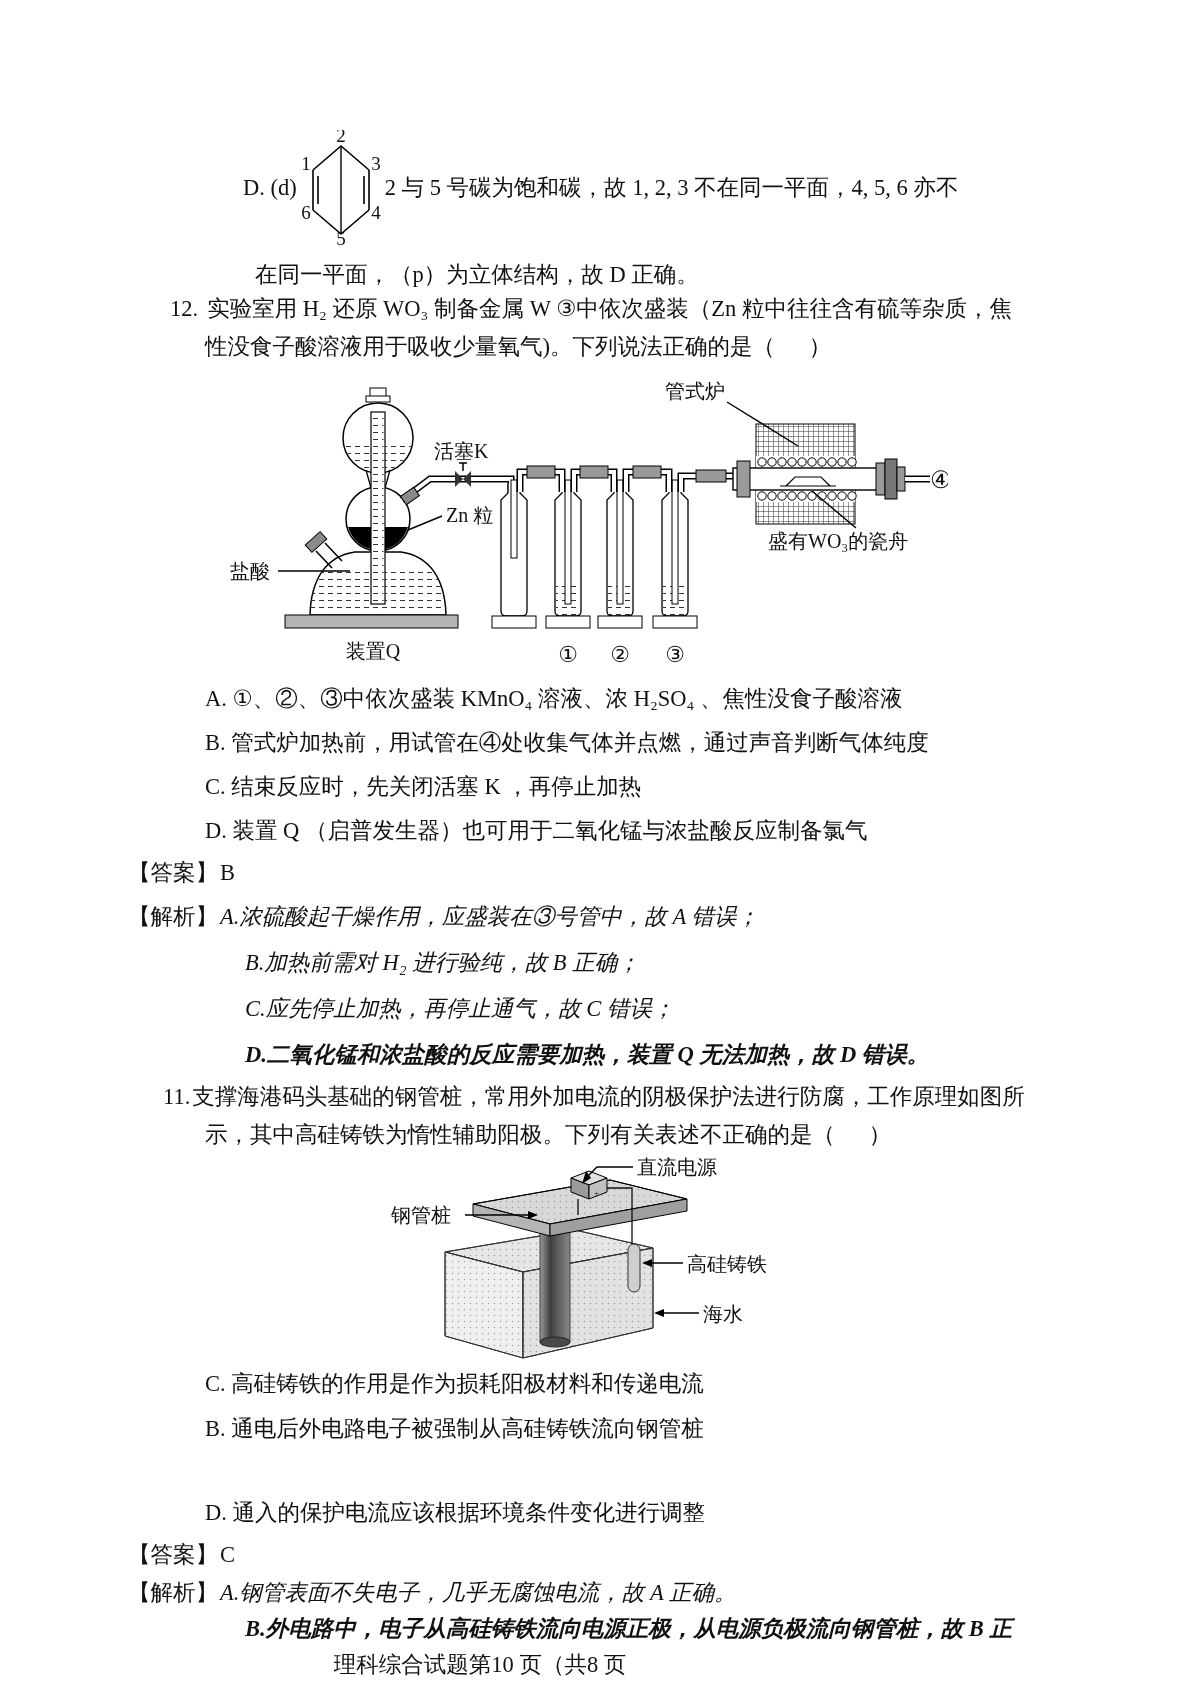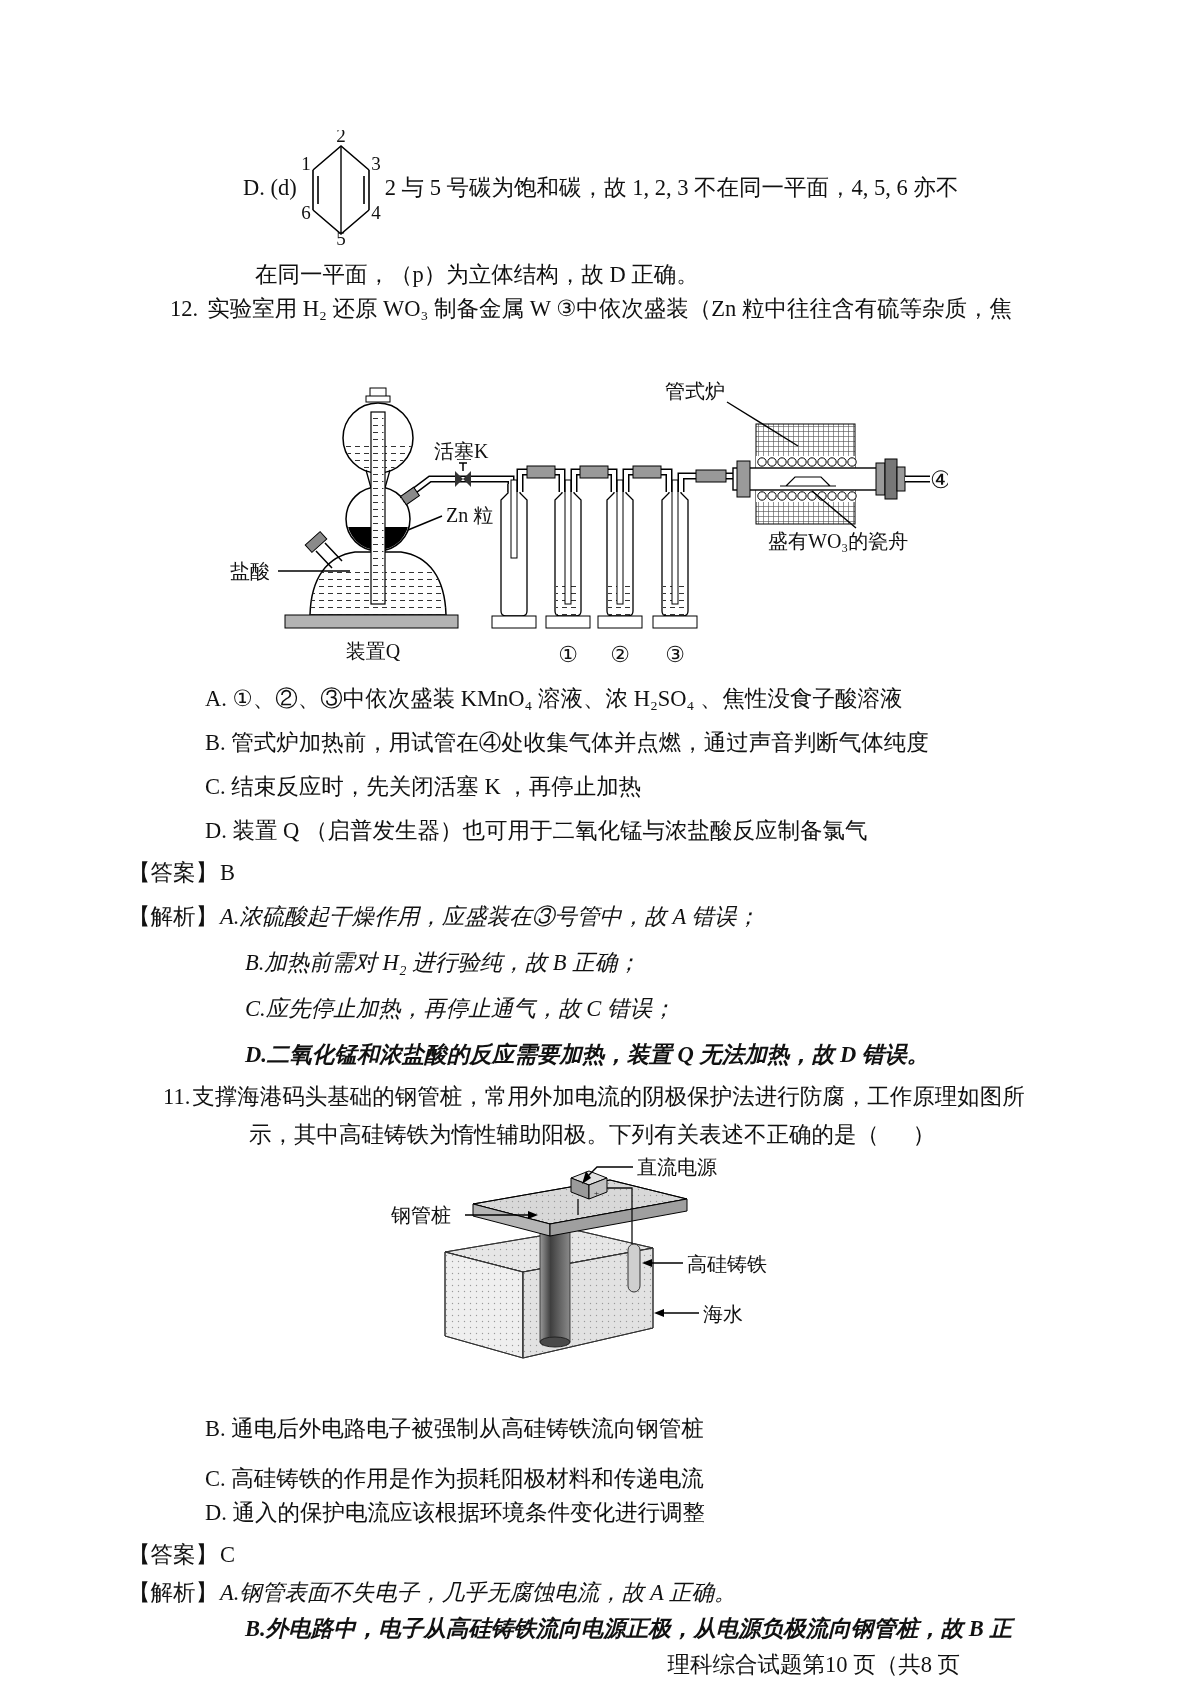--- a/index.html
+++ b/index.html
@@ -6,21 +6,21 @@
   #page{position:relative;width:1200px;height:1698px;background:#ffffff;overflow:hidden;
         font-family:"Liberation Serif","DejaVu Serif",serif;font-size:22.5px;color:#111;}
   .abs{position:absolute;white-space:pre;line-height:30px;}
   .flexrow{display:flex;align-items:center;}
   .numgap{margin-right:9px;}
   .numgap2{margin-right:2px;}
   .kai{font-style:italic;}
   .tag{margin-right:2px;}
   svg{display:block;}
   svg text{font-family:"Liberation Serif","DejaVu Serif",serif;fill:#111;}
-  .footer{left:0;width:960px;text-align:right;}
+  .footer{left:0;width:960px;text-align:center;}
 </style>
 </head>
 <body>
 
 <div id="page">
 
   <div class="abs flexrow" style="left:243px;top:130px;">
     <span>D. (d)</span>
     <svg width="88" height="116" viewBox="0 0 88 116">
       <path d="M16,40 L44,16 L72,40 M72,80 L44,104 L16,80" fill="none" stroke="#000" stroke-width="1.6"></path>
@@ -35,20 +35,21 @@
       <text x="44" y="115" font-size="19" text-anchor="middle">5</text>
     </svg>
     <span>2 与 5 号碳为饱和碳，故 1, 2, 3 不在同一平面，4, 5, 6 亦不</span>
   </div>
   <div class="abs" style="left:255px;top:260px;">在同一平面，（p）为立体结构，故 D 正确。</div>
 
   <div class="abs flexrow" style="left:170px;top:294px;">
     <span class="numgap">12.</span>
     <span>实验室用 H₂ 还原 WO₃ 制备金属 W ③中依次盛装（Zn 粒中往往含有硫等杂质，焦</span>
   </div>
+  <div class="abs" style="left:205px;top:332px;">性没食子酸溶液用于吸收少量氧气)。下列说法正确的是（      ）</div>
 
   <svg class="abs" style="left:228px;top:366px;" width="720" height="307" viewBox="0 0 720 307">
     <defs>
       <pattern id="liq" width="9" height="7" patternUnits="userSpaceOnUse">
         <path d="M1,3.5 H6" stroke="#333" stroke-width="1" fill="none"></path>
       </pattern>
       <pattern id="grid" width="5" height="5" patternUnits="userSpaceOnUse">
         <path d="M0,0.4 H5 M0.4,0 V5" stroke="#555" stroke-width="0.7" fill="none"></path>
       </pattern>
       <clipPath id="cpTop">
@@ -200,21 +201,21 @@
     <span class="kai">A.浓硫酸起干燥作用，应盛装在③号管中，故 A 错误；</span>
   </div>
   <div class="abs kai" style="left:245px;top:948px;">B.加热前需对 H₂ 进行验纯，故 B 正确；</div>
   <div class="abs kai" style="left:245px;top:994px;">C.应先停止加热，再停止通气，故 C 错误；</div>
   <div class="abs kai" style="left:245px;top:1040px;font-weight:bold;">D.二氧化锰和浓盐酸的反应需要加热，装置 Q 无法加热，故 D 错误。</div>
 
   <div class="abs flexrow" style="left:163px;top:1082px;">
     <span class="numgap2">11.</span>
     <span>支撑海港码头基础的钢管桩，常用外加电流的阴极保护法进行防腐，工作原理如图所</span>
   </div>
-  <div class="abs" style="left:205px;top:1120px;margin-left:44px;">示，其中高硅铸铁为惰性辅助阳极。下列有关表述不正确的是（      ）</div>
+  <div class="abs" style="left:205px;top:1120px;">示，其中高硅铸铁为惰性辅助阳极。下列有关表述不正确的是（      ）</div>
 
   <svg class="abs" style="left:385px;top:1152px;" width="425" height="212" viewBox="0 0 425 212">
     <defs>
       <pattern id="dots" width="6" height="6" patternUnits="userSpaceOnUse">
         <circle cx="1.5" cy="1.5" r="0.7" fill="#9a9a9a"></circle>
       </pattern>
       <linearGradient id="pg" x1="0" y1="0" x2="1" y2="0">
         <stop offset="0" stop-color="#9a9a9a"></stop>
           <stop offset="0.35" stop-color="#3f3f3f"></stop>
           <stop offset="1" stop-color="#8a8a8a"></stop>
@@ -263,21 +264,21 @@
     <line x1="314" y1="161" x2="277" y2="161" stroke="#000" stroke-width="1.4"></line>
     <polygon points="269,161 279,157 279,165" fill="#000"></polygon>
     <text x="318" y="169" font-size="20">海水</text>
 
     <path d="M248,15 H212 L200,27" fill="none" stroke="#000" stroke-width="1.4"></path>
     <polygon points="197,32 206,26 201,19" fill="#000"></polygon>
     <text x="252" y="22" font-size="20">直流电源</text>
   </svg>
 
   <div class="abs" style="left:205px;top:1414px;">B. 通电后外电路电子被强制从高硅铸铁流向钢管桩</div>
-  <div class="abs" style="left:205px;top:1464px;">C. 高硅铸铁的作用是作为损耗阳极材料和传递电流</div>
+  <div class="abs" style="left:205px;top:1369px;">C. 高硅铸铁的作用是作为损耗阳极材料和传递电流</div>
   <div class="abs" style="left:205px;top:1498px;">D. 通入的保护电流应该根据环境条件变化进行调整</div>
 
   <div class="abs flexrow" style="left:128px;top:1540px;">
     <span class="tag">【答案】</span>
     <span>C</span>
   </div>
   <div class="abs flexrow" style="left:128px;top:1578px;">
     <span class="tag">【解析】</span>
     <span class="kai">A.钢管表面不失电子，几乎无腐蚀电流，故 A 正确。</span>
   </div>

